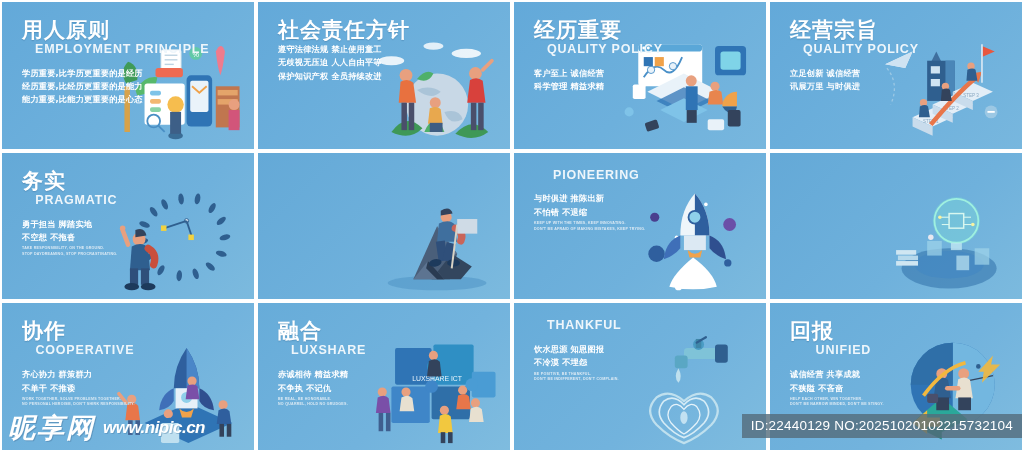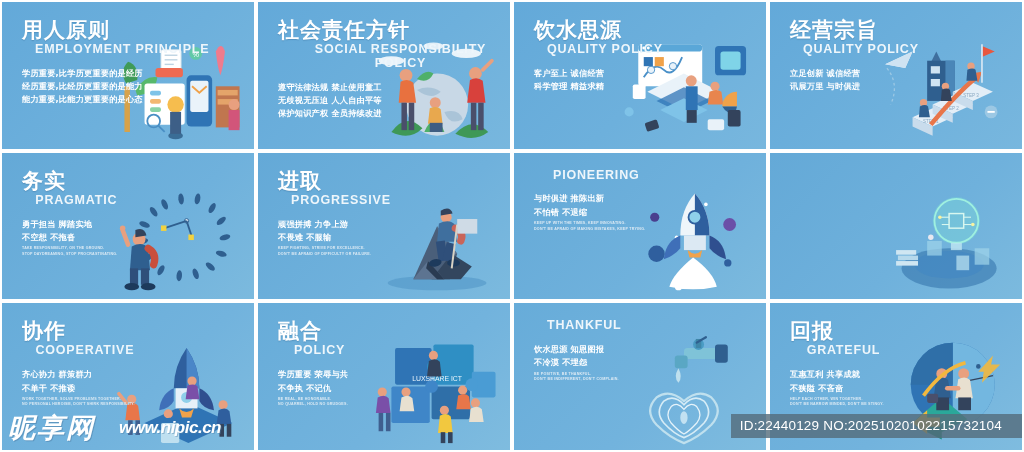--- a/index.html
+++ b/index.html
@@ -54,37 +54,37 @@
   }
   .art{
     position:absolute;right:0;bottom:0;width:58%;height:82%;
     z-index:2;pointer-events:none;
   }
   .art svg{width:100%;height:100%;display:block;}
 
   
   .wm{
     position:absolute;left:8px;bottom:6px;z-index:20;
-    display:flex;align-items:center;gap:24px;
+    display:flex;align-items:center;gap:8px;
     color:#ffffff;
   }
   .wm-cn{
     font-size:27px;font-weight:bold;font-style:italic;letter-spacing:2px;
     color:#ffffff;text-shadow:1px 1px 0 rgba(80,130,170,.55);
     font-family:"DejaVu Sans","Liberation Sans",sans-serif;
   }
   .wm-url{
     font-size:17px;font-weight:bold;font-style:italic;color:#ffffff;
     text-shadow:1px 1px 0 rgba(80,130,170,.45);letter-spacing:-.5px;
   }
   .idtag{
     position:absolute;right:2px;bottom:14px;z-index:20;
     background:rgba(84,108,122,.80);
     color:#ffffff;font-size:13.5px;letter-spacing:.2px;
-    padding:4px 20px 5px 9px;white-space:nowrap;
+    padding:4px 9px 5px 9px;white-space:nowrap;
   }
 </style>
 </head>
 <body>
 
 <div class="board">
 
   <div class="panel row1">
     <div class="txt">
       <div class="cn-title">用人原则</div>
@@ -124,21 +124,20 @@
         <circle cx="138" cy="78" r="6" fill="#e8a07f"></circle>
         <rect x="132" y="84" width="12" height="22" fill="#d2557a"></rect>
         <path d="M118 20 q6 -12 10 0 q-2 18 -5 26 q-3 -8 -5 -26z" fill="#ef7b8d"></path>
       </svg>
     </div>
   </div>
 
   <div class="panel row1">
     <div class="txt">
       <div class="cn-title">社会责任方针</div>
-      <div class="en-title">SOCIAL RESPONSIBILITY POLICY</div>
       <div class="cn-sub">遵守法律法规 禁止使用童工
 无歧视无压迫 人人自由平等
 保护知识产权 全员持续改进</div>
       <div class="en-sub"></div>
     </div>
     <div class="art">
       <svg viewBox="0 0 160 120">
         <ellipse cx="30" cy="30" rx="14" ry="5" fill="#fff" opacity=".85"></ellipse>
         <ellipse cx="112" cy="22" rx="16" ry="5" fill="#fff" opacity=".85"></ellipse>
         <ellipse cx="76" cy="14" rx="11" ry="4" fill="#fff" opacity=".8"></ellipse>
@@ -160,21 +159,21 @@
         <path d="M116 51 q8 -4 14 1 l3 24 l-20 0z" fill="#d8413c"></path>
         <rect x="117" y="76" width="6" height="30" fill="#4a4f6b"></rect>
         <rect x="125" y="76" width="6" height="30" fill="#4a4f6b"></rect>
         <path d="M130 40 l10 -10" stroke="#e8a07f" stroke-width="4" stroke-linecap="round"></path>
       </svg>
     </div>
   </div>
 
   <div class="panel row1">
     <div class="txt">
-      <div class="cn-title">饮水思源</div>
+      <div class="cn-title">经历重要</div>
       <div class="en-title">QUALITY POLICY</div>
       <div class="cn-sub">客户至上 诚信经营
 科学管理 精益求精</div>
       <div class="en-sub"></div>
     </div>
     <div class="art">
       <svg viewBox="0 0 160 120">
         <rect x="20" y="12" width="70" height="46" rx="4" fill="#fff"></rect>
         <rect x="20" y="12" width="70" height="8" rx="4" fill="#5aa7d8"></rect>
         <circle cx="26" cy="16" r="1.6" fill="#fff"></circle>
@@ -289,28 +288,20 @@
         <circle cx="16" cy="48" r="3" fill="#e8a07f"></circle>
         <rect x="24" y="92" width="9" height="18" fill="#2f4f7a"></rect>
         <rect x="36" y="92" width="9" height="18" fill="#2f4f7a"></rect>
         <ellipse cx="26" cy="112" rx="8" ry="4" fill="#1d3a5c"></ellipse>
         <ellipse cx="44" cy="112" rx="8" ry="4" fill="#1d3a5c"></ellipse>
       </svg>
     </div>
   </div>
 
   <div class="panel row2">
-    <div class="txt">
-      <div class="cn-title">进取</div>
-      <div class="en-title">PROGRESSIVE</div>
-      <div class="cn-sub">顽强拼搏 力争上游
-不畏难 不服输</div>
-      <div class="en-sub">KEEP FIGHTING, STRIVE FOR EXCELLENCE.
-DON'T BE AFRAID OF DIFFICULTY OR FAILURE.</div>
-    </div>
     <div class="art">
       <svg viewBox="0 0 160 120">
         <ellipse cx="80" cy="108" rx="54" ry="8" fill="#4e93c4" opacity=".55"></ellipse>
         <path d="M54 104 l26 -58 l22 30 l-8 28z" fill="#4a5f7a"></path>
         <path d="M80 46 l22 30 l-14 4z" fill="#5d7491"></path>
         <path d="M96 76 l22 14 l-12 14 l-32 0z" fill="#33465e"></path>
         <path d="M54 104 l16 -20 l18 20z" fill="#5d7491"></path>
         <path d="M70 84 l18 20 l-8 0 l-12 -12z" fill="#2a3b52"></path>
         <circle cx="90" cy="36" r="6" fill="#e8a07f"></circle>
         <path d="M84 29 q10 -6 13 3 l-13 2z" fill="#33435c"></path>
@@ -415,22 +406,22 @@
         <circle cx="66" cy="86" r="5" fill="#e8a07f"></circle>
         <path d="M61 92 q8 -4 12 1 l2 14 l-16 0z" fill="#2f74b5"></path>
         <rect x="58" y="96" width="20" height="22" rx="2" fill="#bfe0f0"></rect>
       </svg>
     </div>
   </div>
 
   <div class="panel row3">
     <div class="txt">
       <div class="cn-title">融合</div>
-      <div class="en-title">POLICY</div>
-      <div class="cn-sub">学历重要 荣辱与共
+      <div class="en-title">LUXSHARE</div>
+      <div class="cn-sub">赤诚相待 精益求精
 不争执 不记仇</div>
       <div class="en-sub">BE REAL, BE HONORABLE.
 NO QUARREL, HOLD NO GRUDGES.</div>
     </div>
     <div class="art">
       <svg viewBox="0 0 160 120">
         <rect x="34" y="14" width="40" height="40" rx="2" fill="#2f74b5"></rect>
         <rect x="76" y="10" width="44" height="44" rx="2" fill="#2f8fc4"></rect>
         <rect x="30" y="56" width="42" height="40" rx="2" fill="#3f86c8"></rect>
         <rect x="74" y="56" width="42" height="36" rx="2" fill="#2f6fa8"></rect>
@@ -480,22 +471,22 @@
         <path d="M48 72 q-10 12 0 24 q11 12 22 16 q11 -4 22 -16 q10 -12 0 -24 q-11 -8 -22 4 q-11 -12 -22 -4z" fill="none" stroke="#d6ecf6" stroke-width="1.8"></path>
         <path d="M56 78 q-7 9 0 18 q8 9 14 12 q6 -3 14 -12 q7 -9 0 -18 q-7 -6 -14 3 q-7 -9 -14 -3z" fill="none" stroke="#e6f3fa" stroke-width="1.4"></path>
         <ellipse cx="70" cy="90" rx="4" ry="7" fill="#d6ecf6" opacity=".8"></ellipse>
       </svg>
     </div>
   </div>
 
   <div class="panel row3">
     <div class="txt">
       <div class="cn-title">回报</div>
-      <div class="en-title">GRATEFUL</div>
-      <div class="cn-sub">互惠互利 共享成就
+      <div class="en-title">UNIFIED</div>
+      <div class="cn-sub">诚信经营 共享成就
 不狭隘 不吝啬</div>
       <div class="en-sub">HELP EACH OTHER, WIN TOGETHER.
 DON'T BE NARROW MINDED, DON'T BE STINGY.</div>
     </div>
     <div class="art">
       <svg viewBox="0 0 160 120">
         <circle cx="84" cy="54" r="46" fill="#2f74b5"></circle>
         <path d="M84 8 a46 46 0 0 1 0 92z" fill="#7fc3e8" opacity=".85"></path>
         <path d="M38 54 a46 46 0 0 1 46 -46 l0 46z" fill="#2f6fa8"></path>
         <circle cx="112" cy="34" r="2.5" fill="#2f5f8f"></circle>

